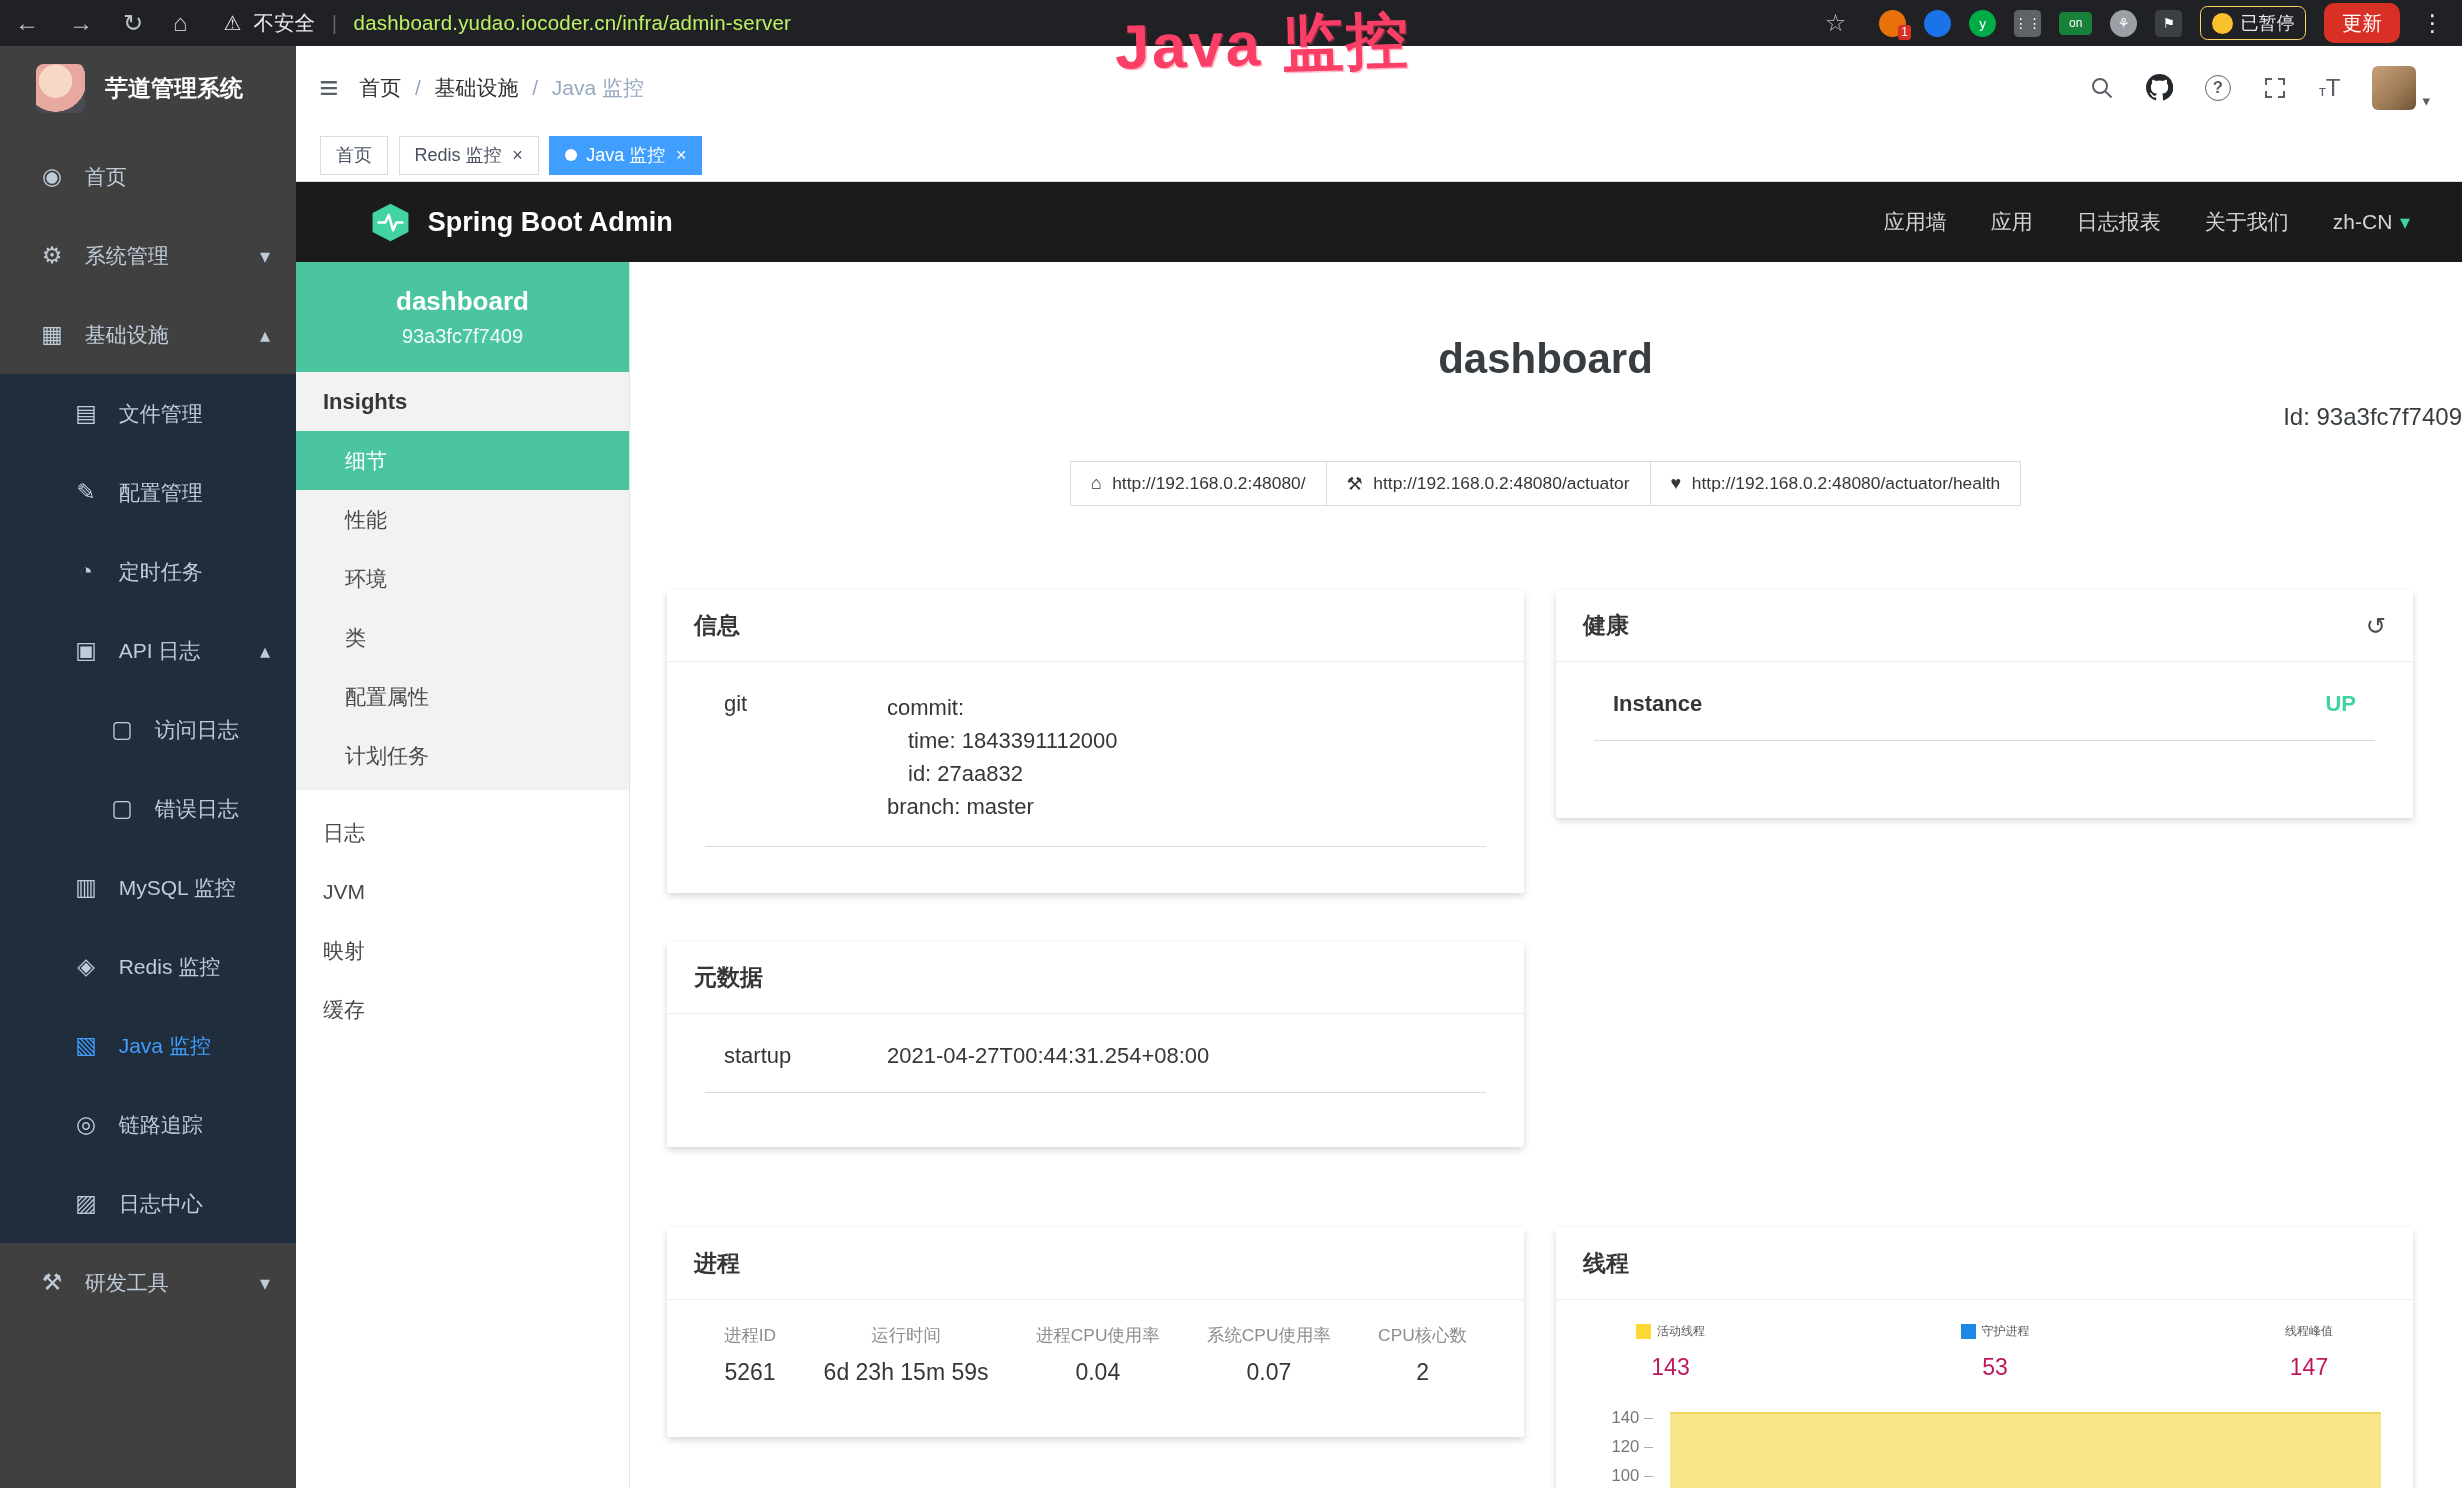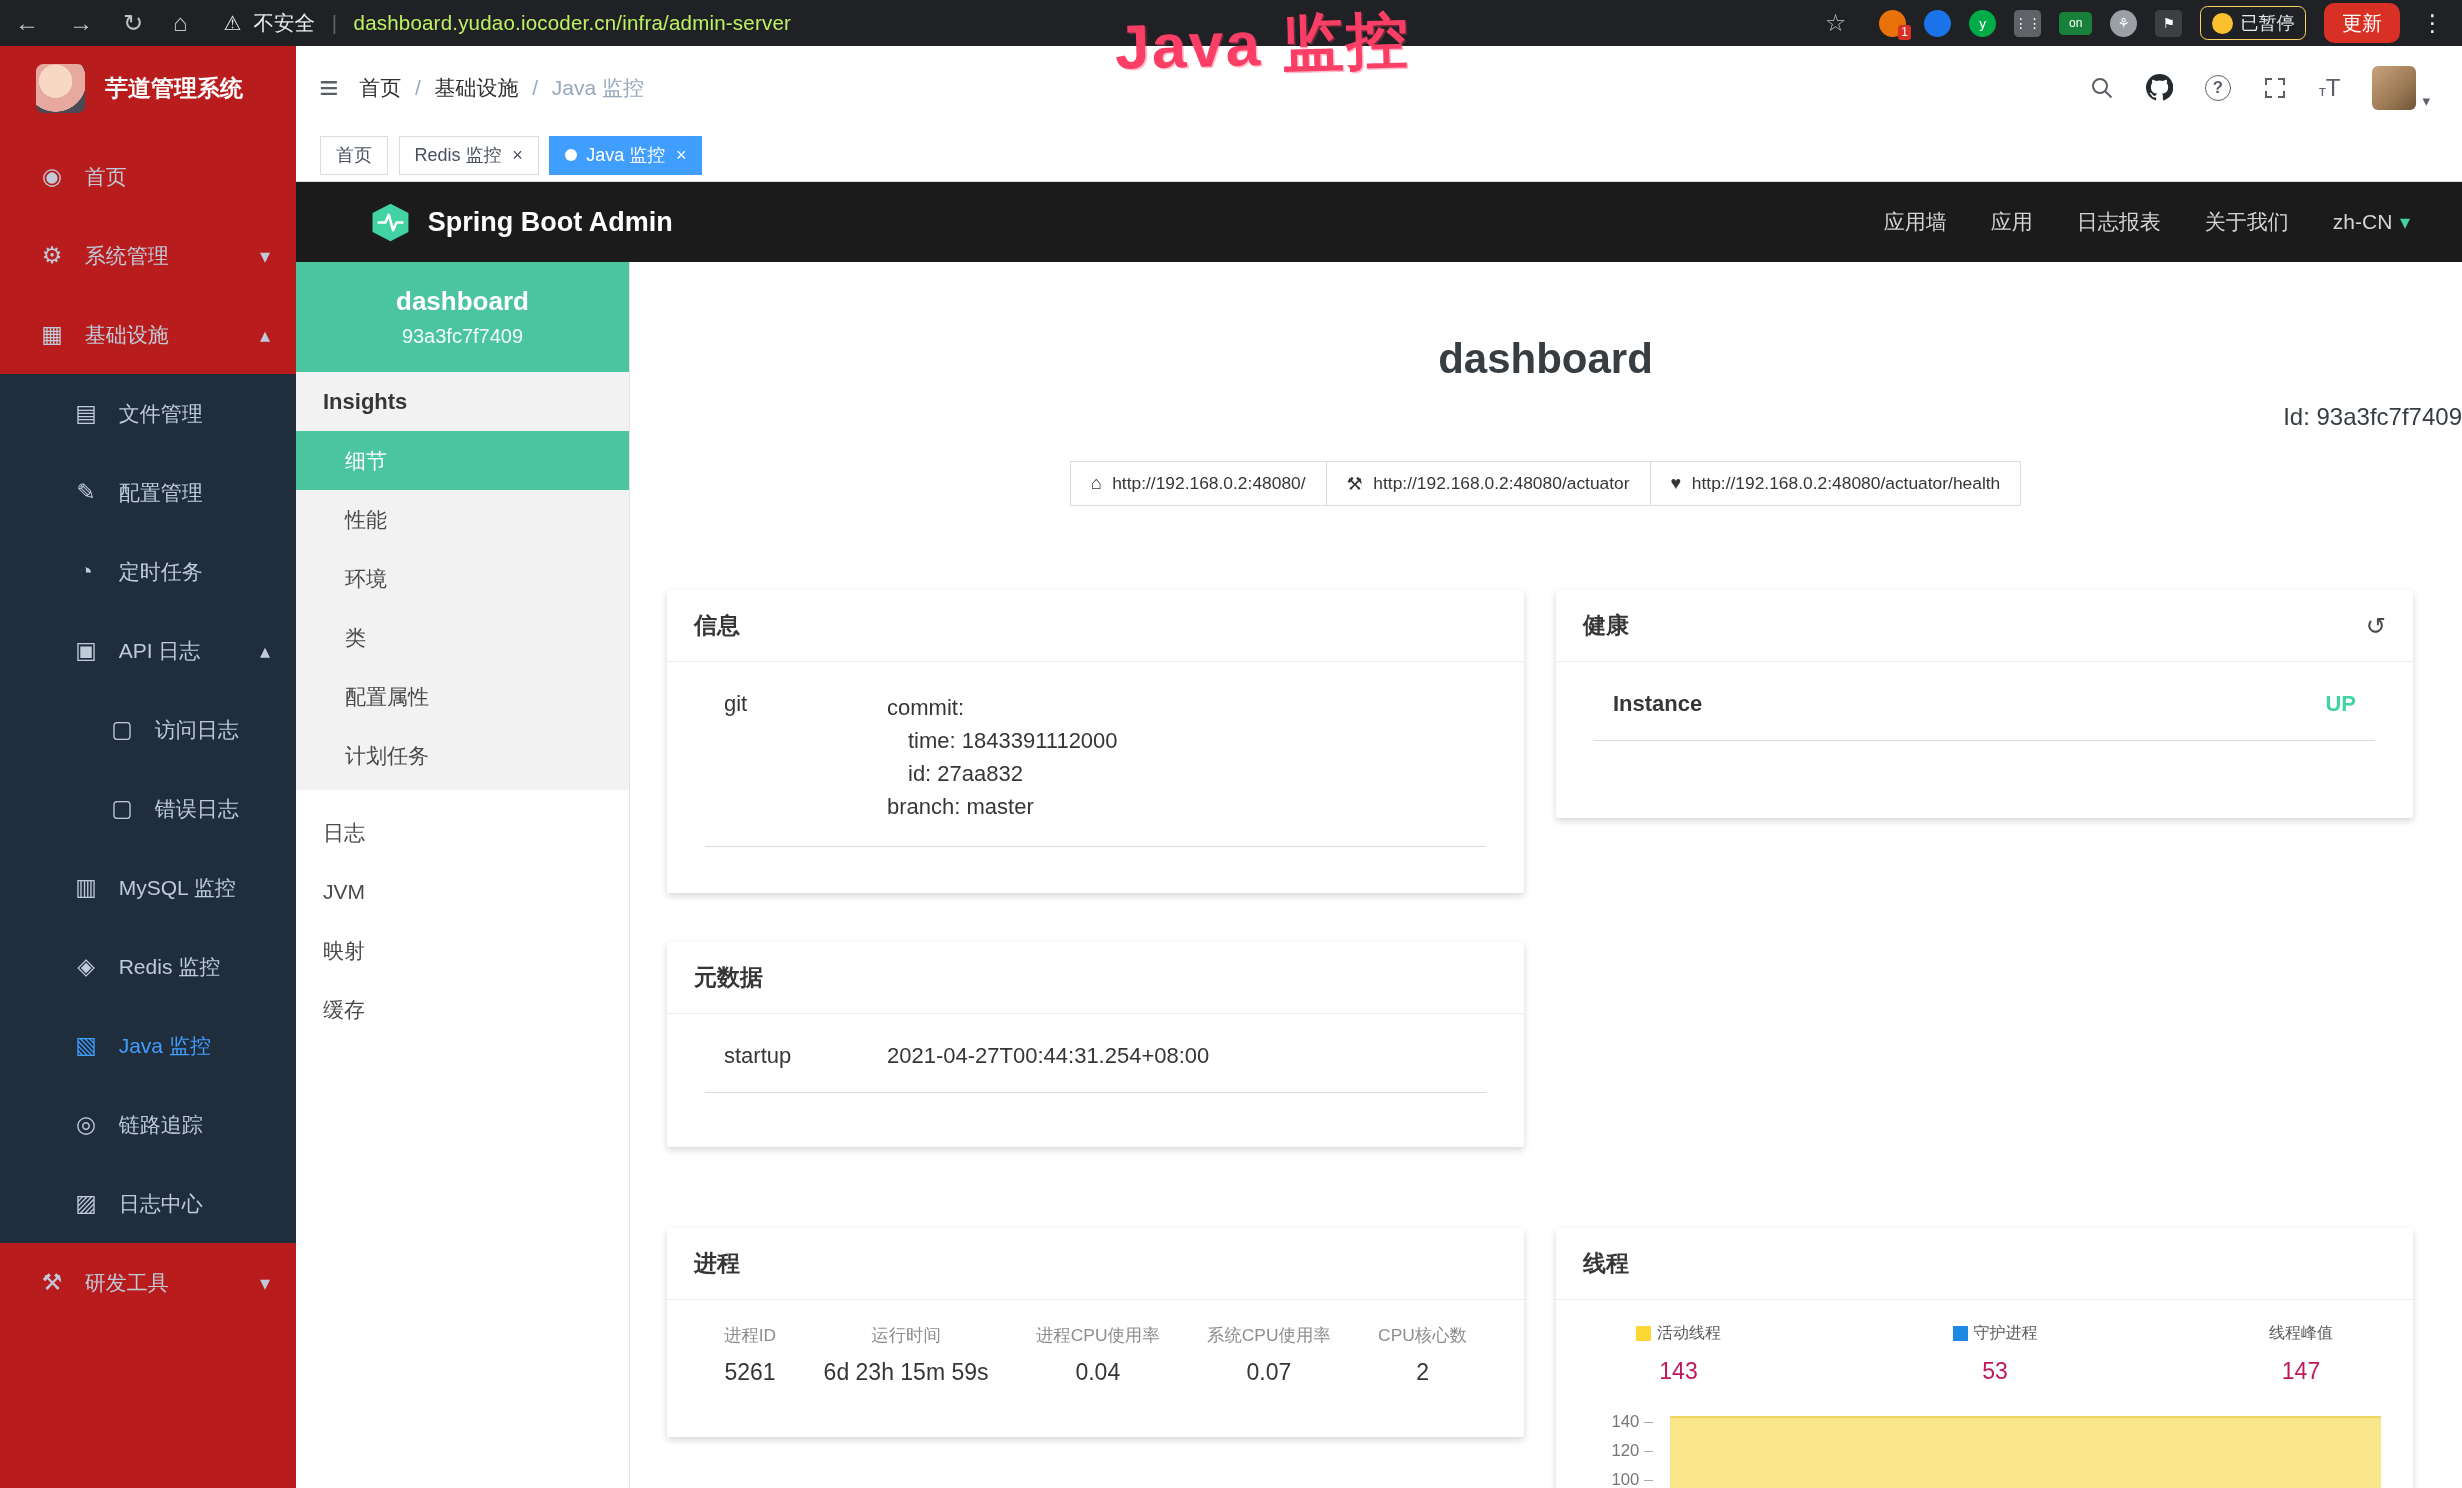--- a/index.html
+++ b/index.html
@@ -27,21 +27,21 @@
   .ext-puzzle { background:#3c4043; border-radius:4.6px; }
   .pause-chip { display:flex; align-items:center; gap:7.6px; border:1.5px solid #fdd663; border-radius:7.6px; padding:3.8px 10.6px; font-size:18px; color:#e8eaed; }
   .pause-face { width:21px; height:21px; border-radius:50%; background:#fbc02d; }
   .update-btn { background:#d93025; color:#fff; border:none; border-radius:10.6px; padding:6.8px 18px; font-size:20px; cursor:pointer; }
   .kebab { color:#e8eaed; font-size:23px; letter-spacing:0; margin-left:3px; }
 
   
   .annotation { position:absolute; left:1115px; top:1.5px; z-index:200; font-size:62px; font-weight:800; color:#fb3e66; transform:rotate(-1.5deg); letter-spacing:2.3px; text-shadow:1.5px 1.5px 0 rgba(251,62,102,.35); pointer-events:none; }
 
   
-  .app-sidebar { position:absolute; top:46px; left:0; width:296px; height:1443px; background:#b91c1c; color:#bfcbd9; z-index:10; }
+  .app-sidebar { position:absolute; top:46px; left:0; width:296px; height:1443px; background:#404040; color:#bfcbd9; z-index:10; }
   .logo-row { height:85px; display:flex; align-items:center; padding-left:36px; gap:20px; }
   .logo-img { width:49px; height:49px; border-radius:7.6px; background:radial-gradient(circle at 40% 35%, #f6d8c4 0 38%, #e7a8a0 39% 70%, #4a4a55 71%); flex:0 0 auto; }
   .logo-title { color:#fff; font-size:23px; font-weight:bold; }
   .menu { padding-top:6px; }
   .menu-item { height:79px; display:flex; align-items:center; font-size:21px; position:relative; cursor:pointer; color:#bfcbd9; }
   .menu-item .mi { font-size:23px; width:32px; text-align:center; margin-right:16.7px; }
   .lvl1 { padding-left:36px; }
   .lvl2 { padding-left:70px; background:#1f2d3d; }
   .lvl3 { padding-left:106px; background:#1f2d3d; }
   .chev { position:absolute; right:26px; font-size:20px; color:#bfcbd9; }
@@ -118,21 +118,21 @@
   .t-bold { font-weight:bold; }
   .t-up { color:#42d3a5; font-weight:bold; }
 
   .proc-body { display:flex; justify-content:space-between; padding:23px 57px 0 57px; }
   .pcol { text-align:center; }
   .pcol .ph { font-size:17.4px; color:#8d8d8d; margin-bottom:12px; }
   .pcol .pv { font-size:23px; color:#363636; }
 
   .tlegend { display:flex; justify-content:space-between; padding:23px 80px 0 80px; }
   .tcol { text-align:center; }
-  .tcol .th { font-size:16px; color:#5b5b5b; display:flex; align-items:center; gap:6px; justify-content:center; }
+  .tcol .th { font-size:12px; color:#5b5b5b; display:flex; align-items:center; gap:6px; justify-content:center; }
   .sq { width:15px; height:15px; display:inline-block; }
   .sq-yellow { background:#fdd835; }
   .sq-blue { background:#1e88e5; }
   .tcol .tv { font-size:23px; color:#be185d; margin-top:13.7px; }
 
   .tchart { position:relative; margin:27px 23px 0 38px; height:319px; }
   .tick { position:absolute; left:0; width:59px; text-align:right; font-size:16.7px; color:#777; }
   .tick::after { content:""; display:inline-block; width:9px; height:1.5px; background:#aaa; margin-left:4.6px; vertical-align:middle; }
   .tk0 { top:0; } .tk1 { top:29px; } .tk2 { top:58px; }
   .t-area { position:absolute; left:76px; right:9px; top:4.6px; height:379px; background:#f9e68a; border-top:2.3px solid #eed560; }

